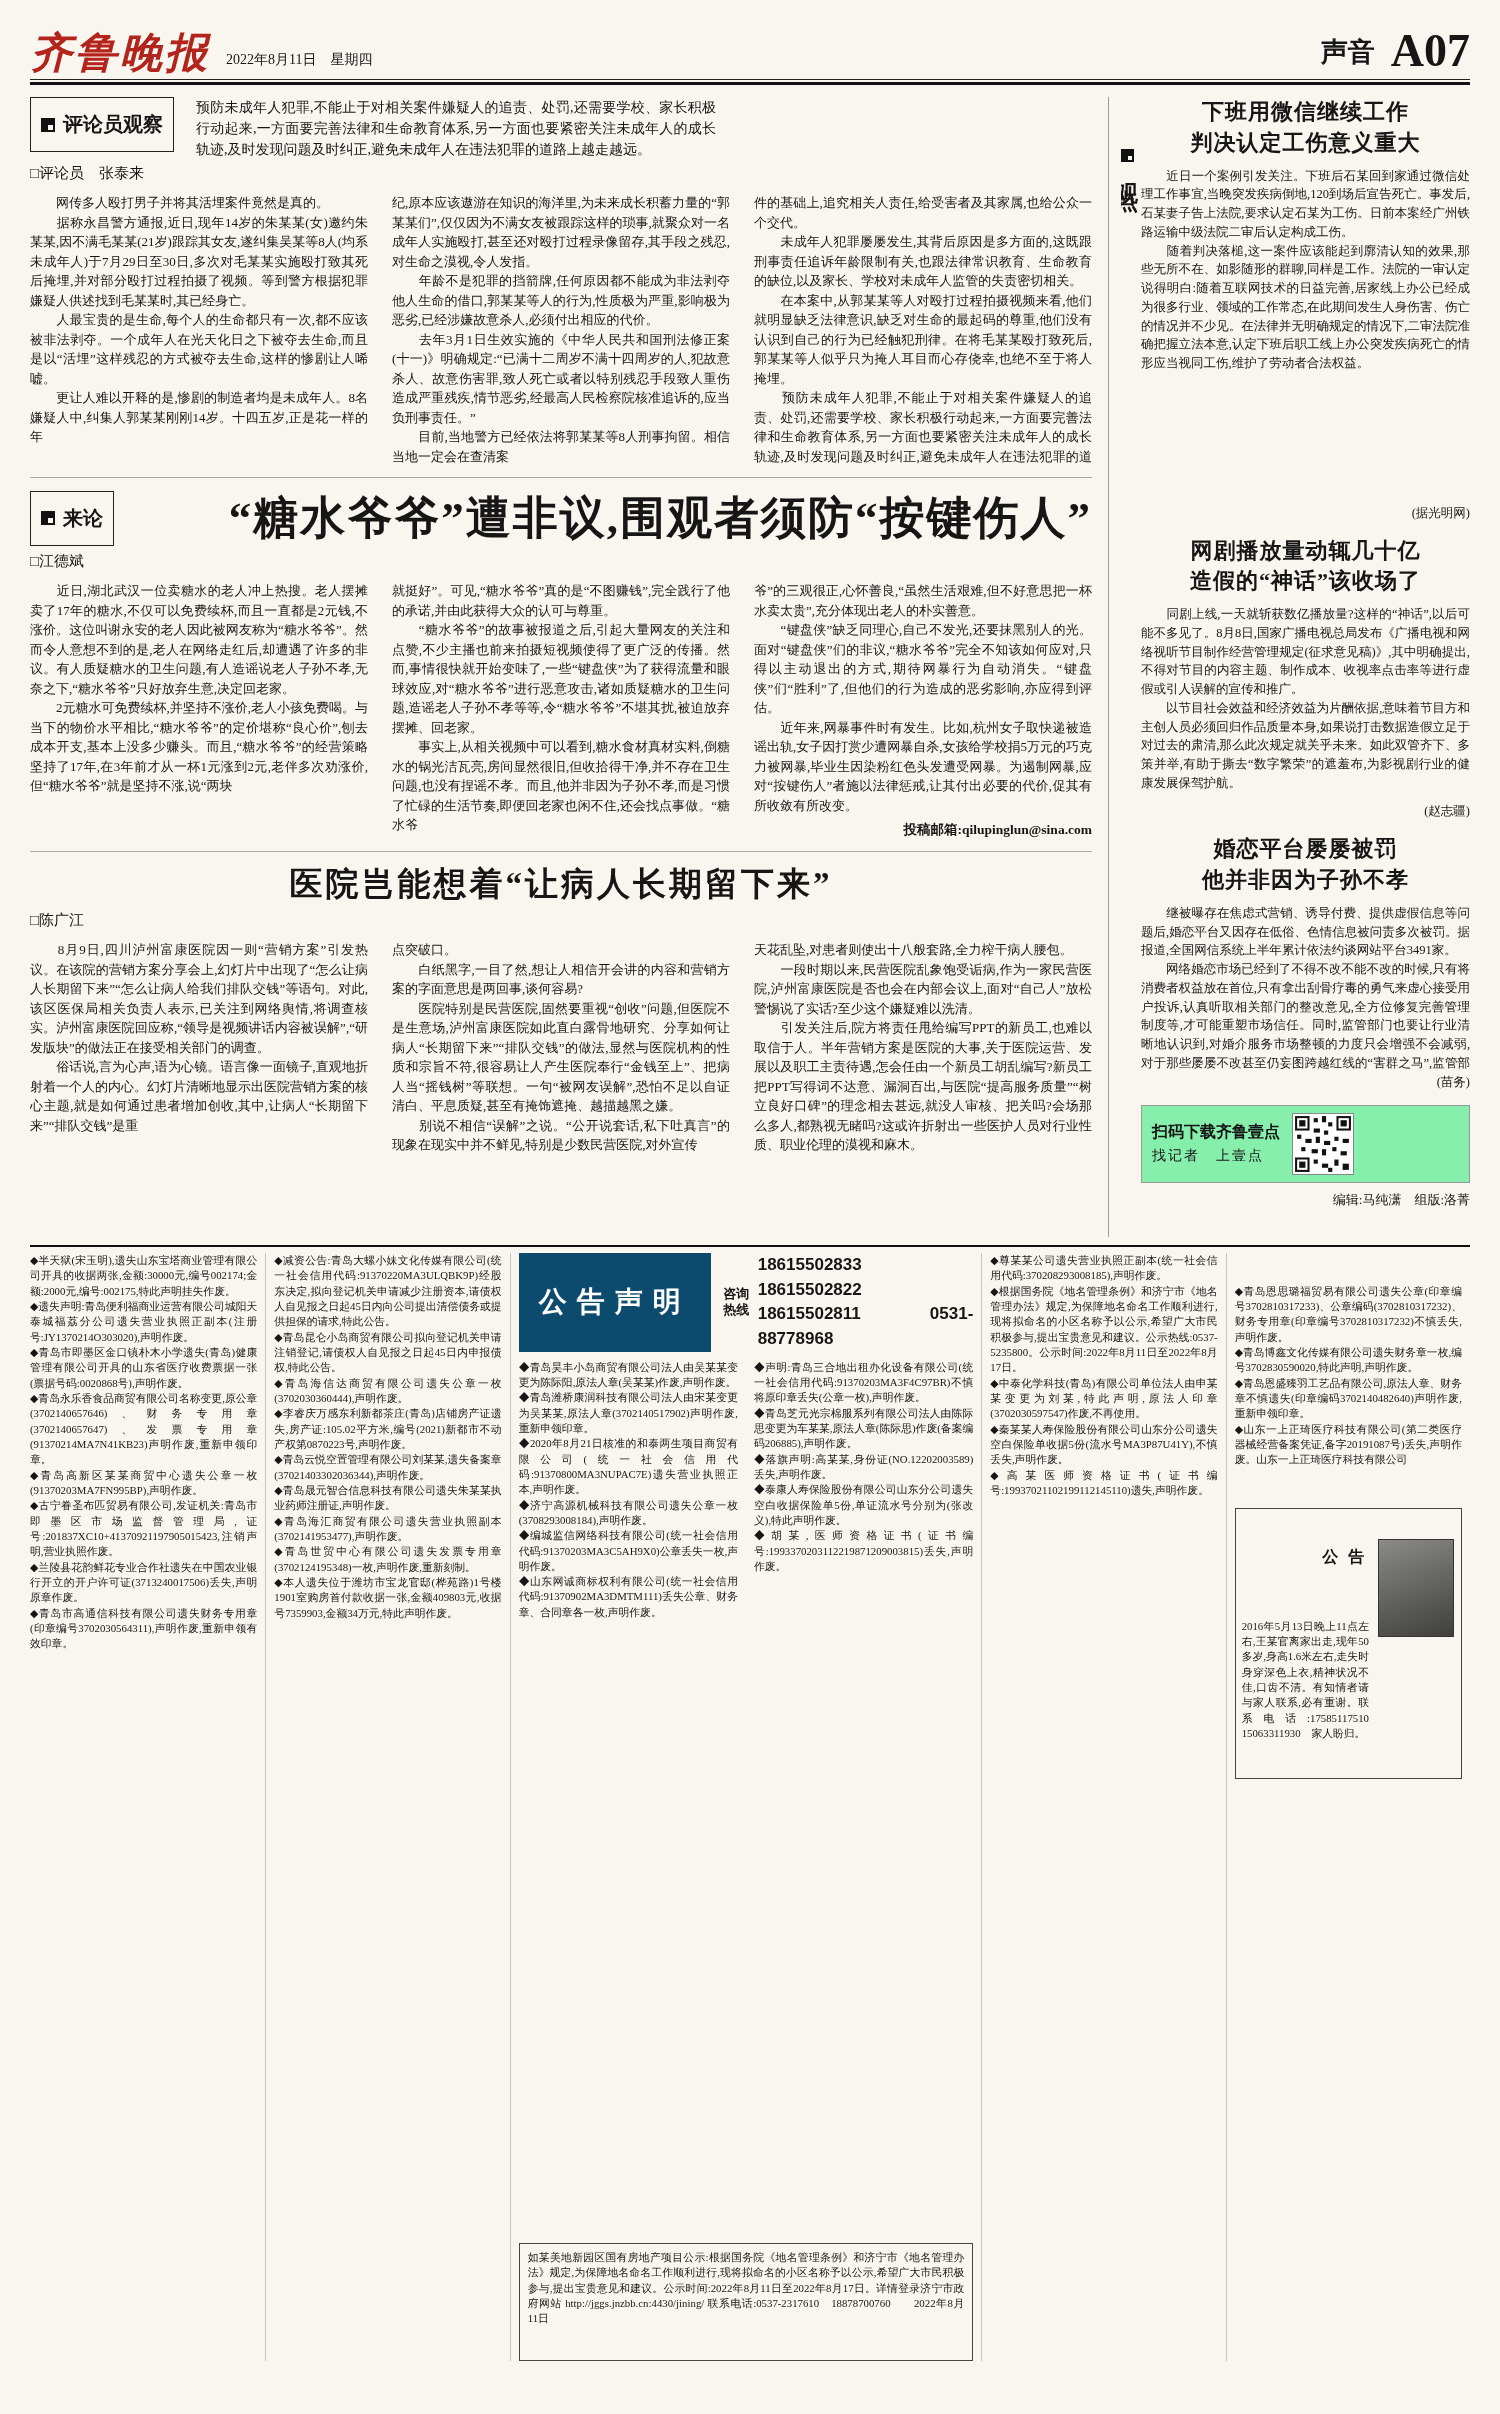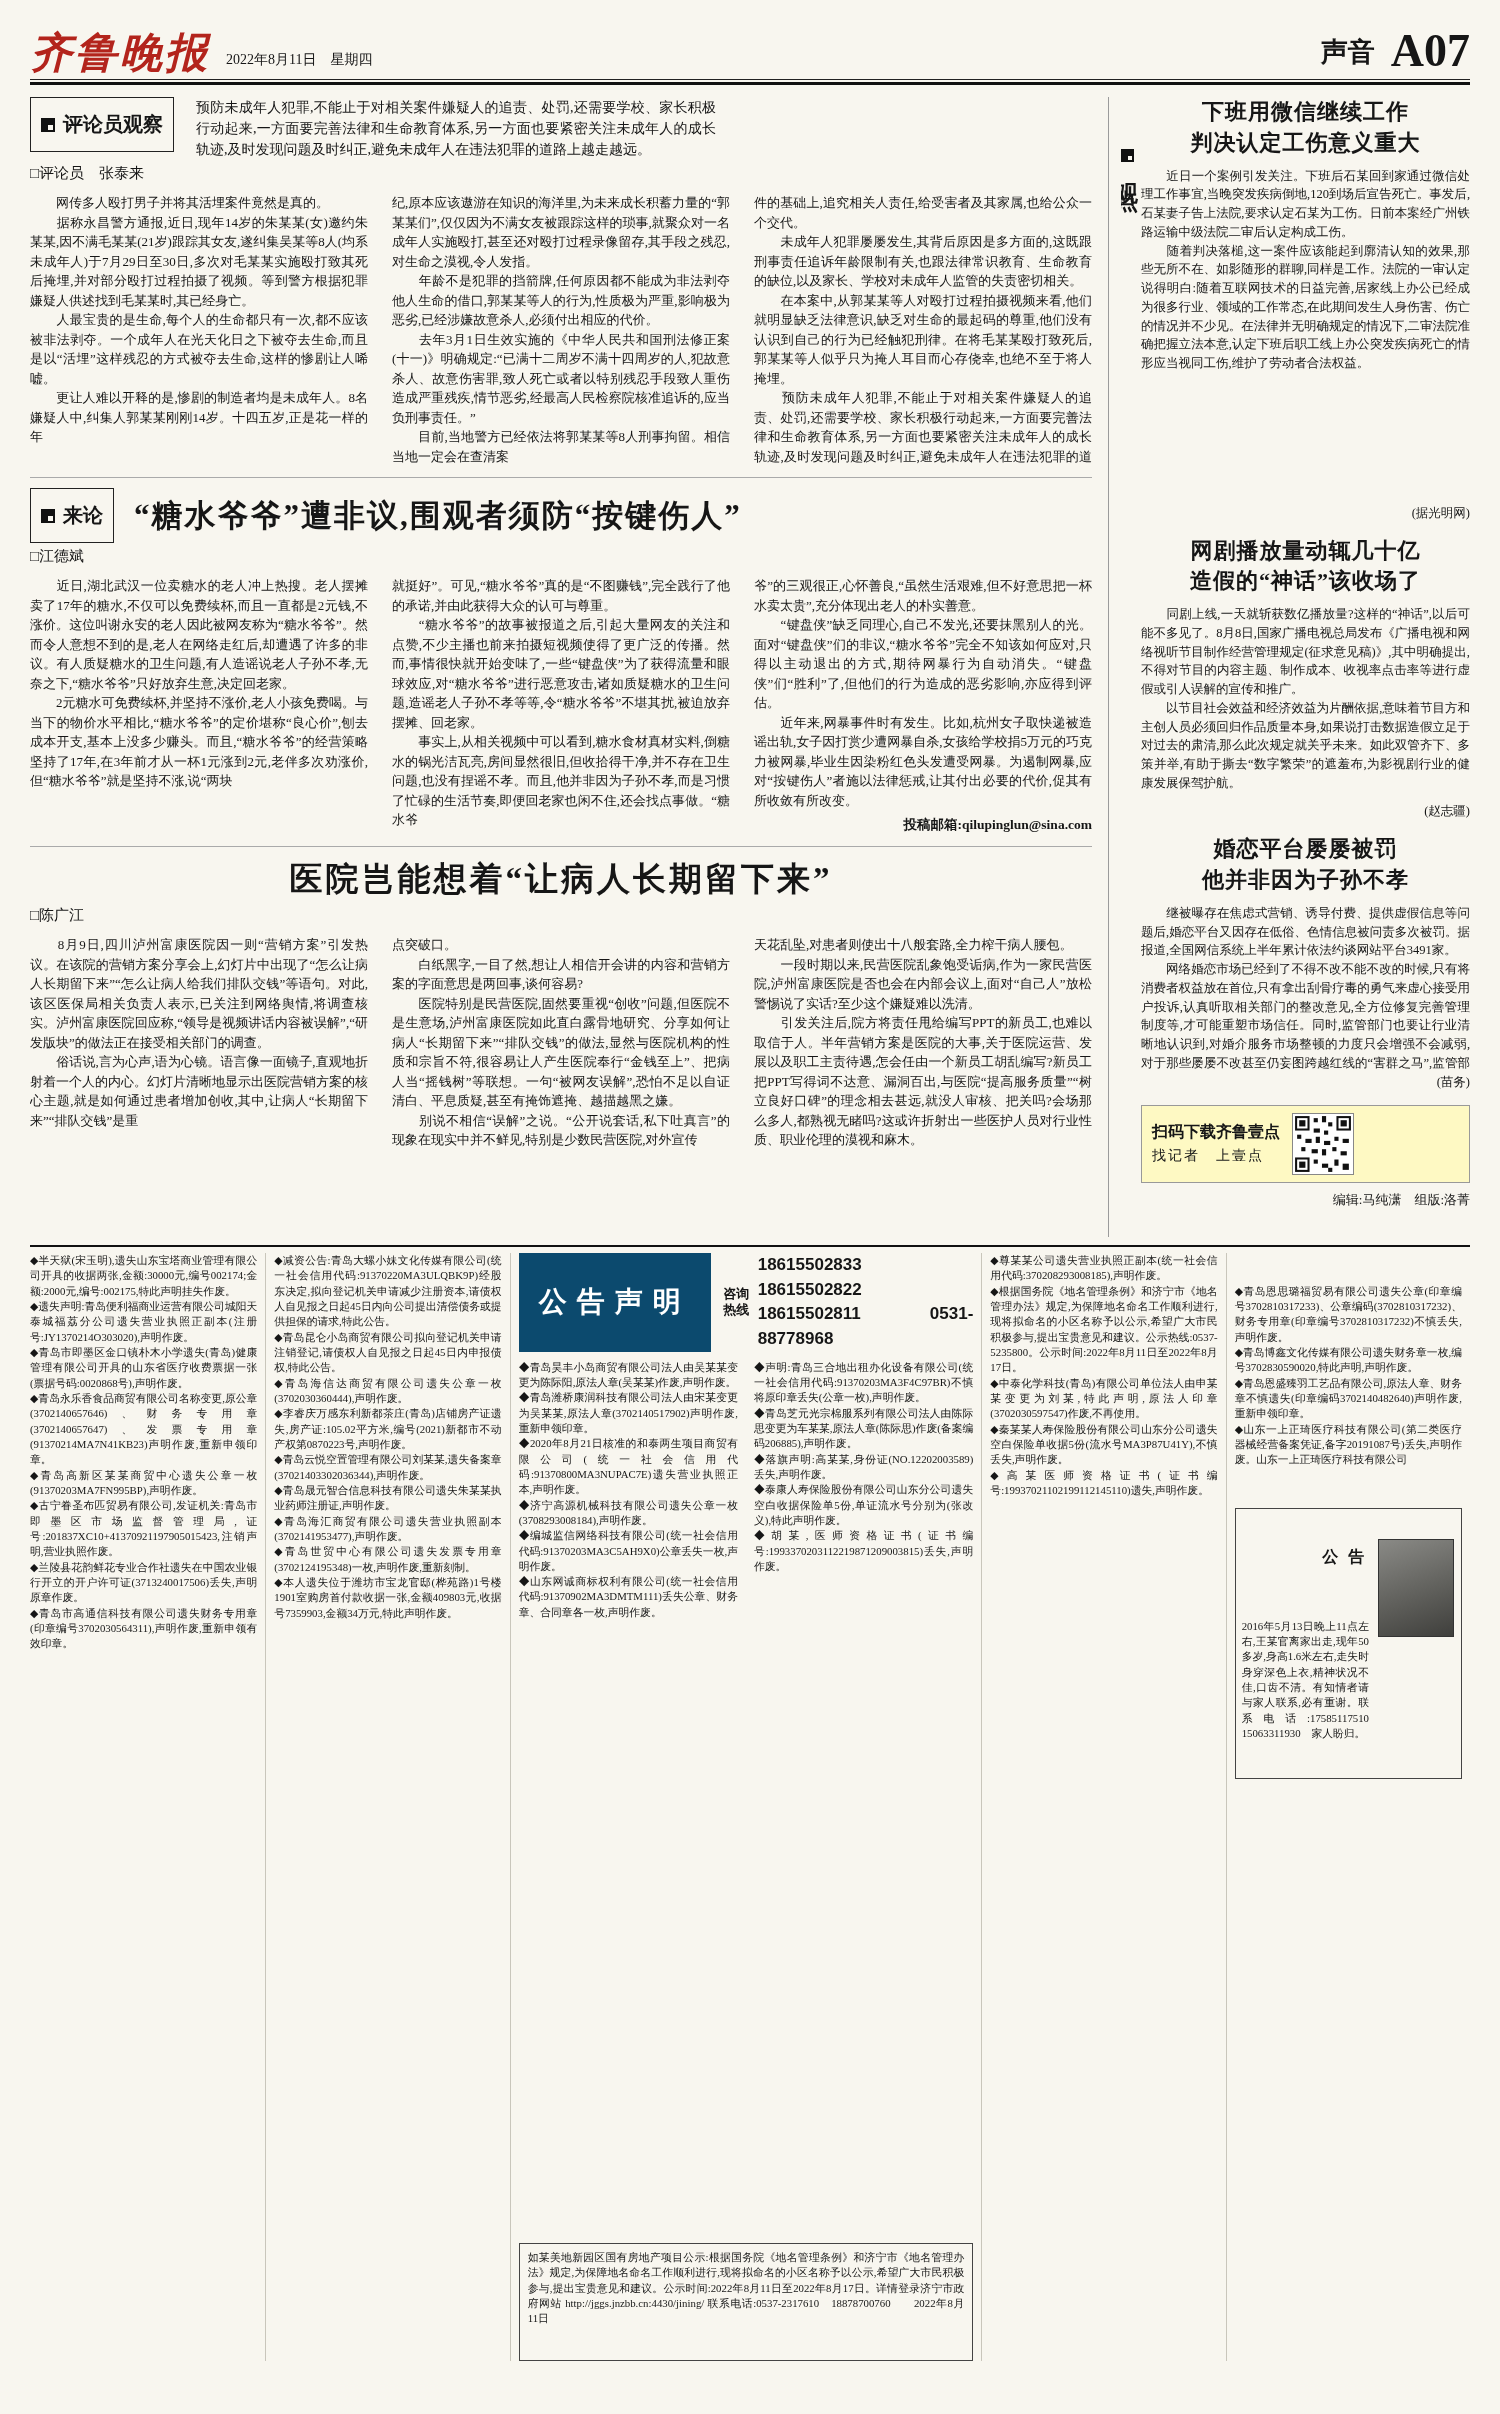--- a/index.html
+++ b/index.html
@@ -36,41 +36,41 @@
   .lead-intro { width:520px; font-size:14px; line-height:1.5; text-align:justify; }
   .lead-headline { font-size:52px; font-weight:900; letter-spacing:7px; margin:14px 0 4px; white-space:nowrap; }
   .byline { font-size:15px; margin:4px 0 10px; }
   .cols3 { display:flex; gap:24px; }
   .coltext { flex:1; font-size:13px; line-height:1.5; text-align:justify; white-space:pre-wrap; overflow:hidden; }
   .lead .coltext { height:272px; }
   .sec-rule { border-top:1px solid #aaa; margin:12px 0 10px; }
 
   
   .second-head { display:flex; align-items:center; gap:20px; }
-  .second-headline { flex:1; text-align:left; font-size:31px; font-weight:900; letter-spacing:2px; white-space:nowrap; }
+  .second-headline { flex:1; text-align:right; font-size:45px; font-weight:900; letter-spacing:2px; white-space:nowrap; }
   .second .coltext { height:258px; }
   .colwrap { flex:1; display:flex; flex-direction:column; }
   .colwrap .coltext { flex:1; }
   .email-line { font-size:13.5px; font-weight:bold; text-align:right; margin-top:4px; }
 
   
   .third-headline { text-align:center; font-size:33px; font-weight:900; letter-spacing:3px; margin-top:2px; }
   .third .coltext { height:226px; }
 
   
   .side-tab { position:absolute; left:-9px; top:52px; display:flex; flex-direction:column; align-items:center; gap:4px; }
   .side-tab .sq { width:13px; height:13px; background:#111; position:relative; }
   .side-tab .sq::after { content:""; position:absolute; right:2px; bottom:2px; width:4px; height:4px; background:#f8f6ef; }
   .side-tab .vtext { writing-mode:vertical-rl; font-size:22px; font-weight:900; letter-spacing:6px; }
   .side-art { margin-bottom:14px; }
   .side-art h2 { font-size:22px; font-weight:900; text-align:center; line-height:1.4; white-space:pre-line; margin-bottom:8px; letter-spacing:1px; }
   .side-body { font-size:12.5px; line-height:1.5; text-align:justify; white-space:pre-wrap; overflow:hidden; }
   .b1 { height:336px; } .b2 { height:196px; } .b3 { height:168px; }
   .side-attr { text-align:right; font-size:12.5px; margin-top:2px; }
-  .qr-box { border:1px solid #999; background:#fef9c3; display:flex; align-items:center; gap:12px; padding:7px 10px; margin-top:6px; }
+  .qr-box { border:1px solid #999; background:#86efac; display:flex; align-items:center; gap:12px; padding:7px 10px; margin-top:6px; }
   .qr-text .t1 { font-size:16px; font-weight:900; }
   .qr-text .t2 { font-size:14px; margin-top:4px; letter-spacing:2px; }
   .qr-svg { flex:0 0 auto; background:#fff; border:1px solid #888; }
   .editor-line { text-align:right; font-size:13px; margin-top:8px; }
 
   
   .ads-rule { border-top:2px solid #111; margin:8px 0 6px; }
   .ads { display:flex; gap:0; height:1108px; overflow:hidden;
          font-size:10.8px; line-height:1.42; text-align:justify; }
   .ad-col { flex:1; white-space:pre-wrap; overflow:hidden; padding:0 8px; border-left:1px solid #c9c6bb; }

